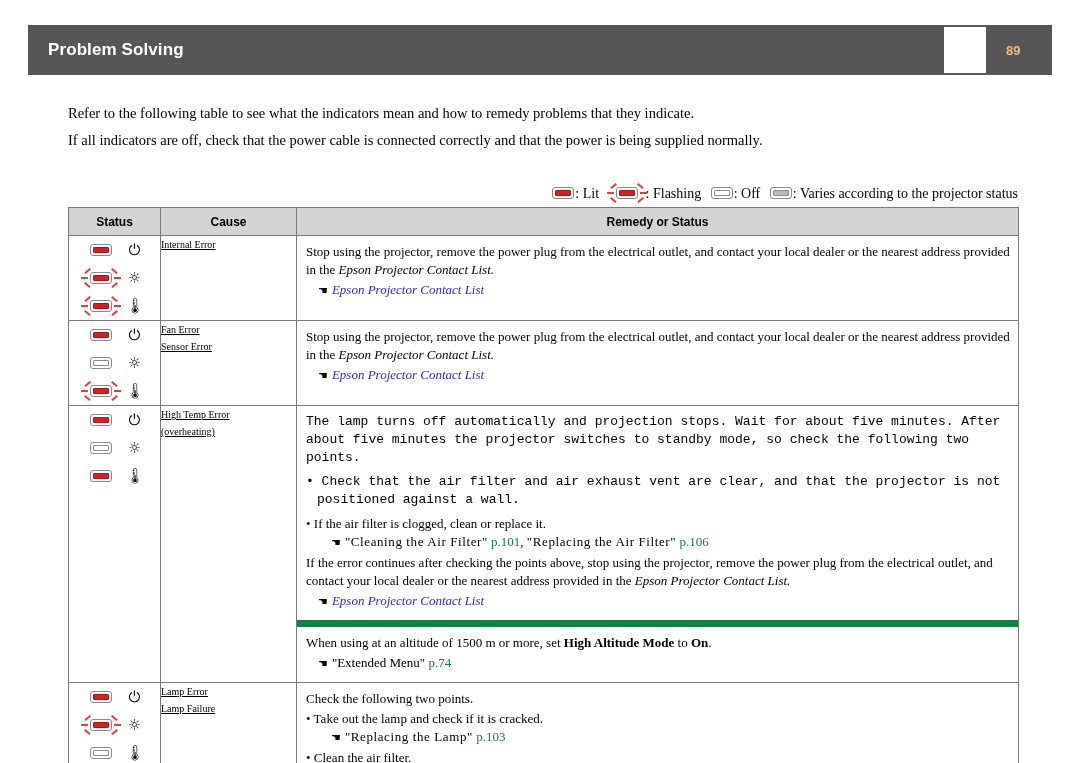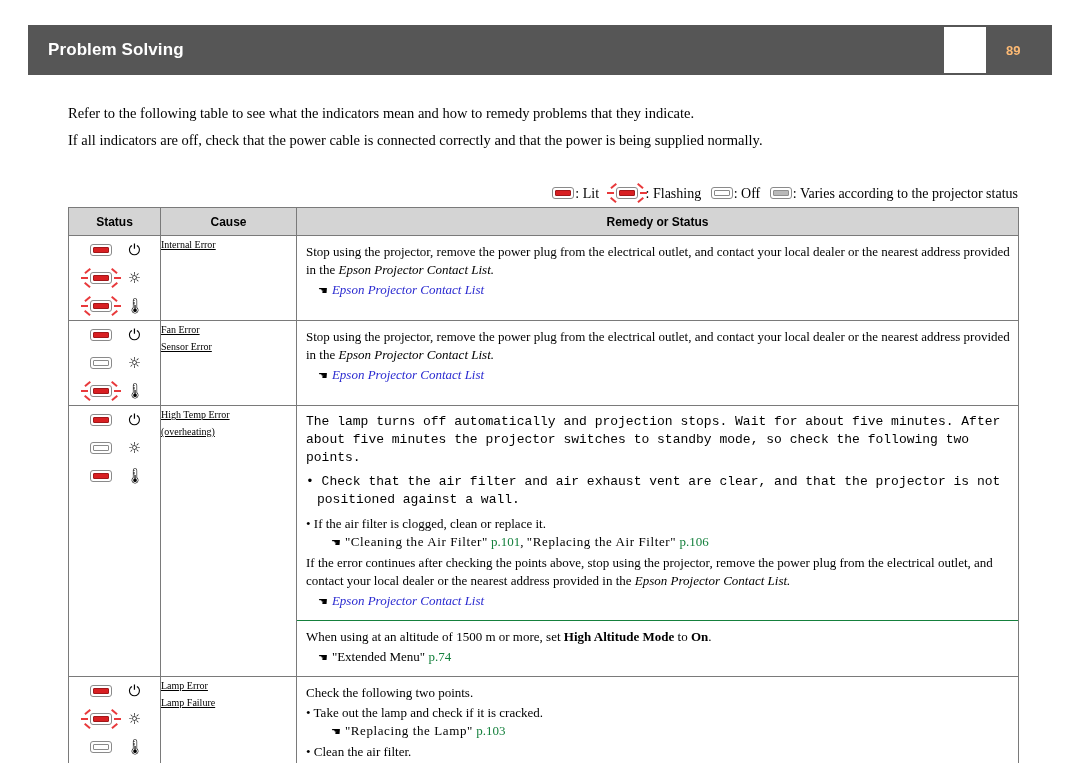--- a/index.html
+++ b/index.html
@@ -191,21 +191,21 @@
     text-decoration: underline;
   }
 
   
   .remedy-cell { padding: 0; }
   .remedy-block {
     padding: 7px 8px 7px 9px;
     font-size: 13px;
     line-height: 18px;
   }
-  .remedy-block + .remedy-block { border-top: 1px solid #15803d; }
+  .remedy-block + .remedy-block { border-top: 7px solid #15803d; }
   .remedy-block p { margin: 0 0 2px 0; }
   .remedy-block p.tight { margin-bottom: 0; }
   .remedy-block p.spaced { margin-bottom: 6px; font-family: Liberation Mono, monospace; }
   .bullet {
     margin: 0 0 1px 0;
     padding-left: 11px;
     text-indent: -11px;
   }
   .bullet::before { content: "\2022  "; }
   .ref {

